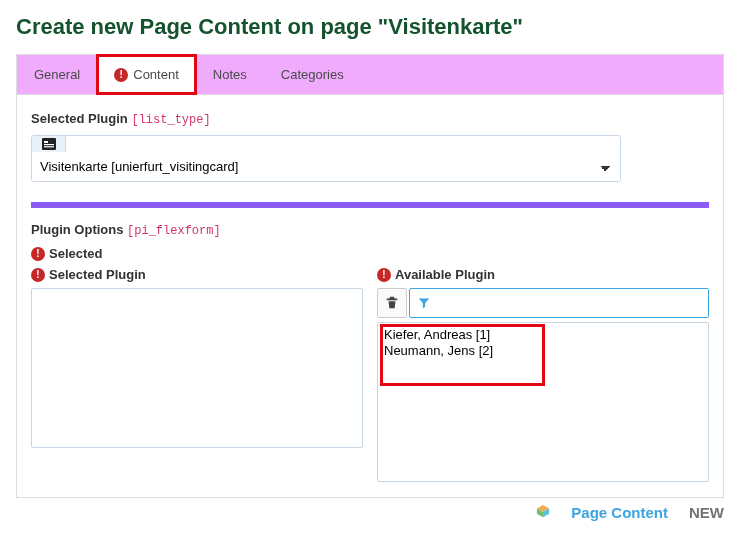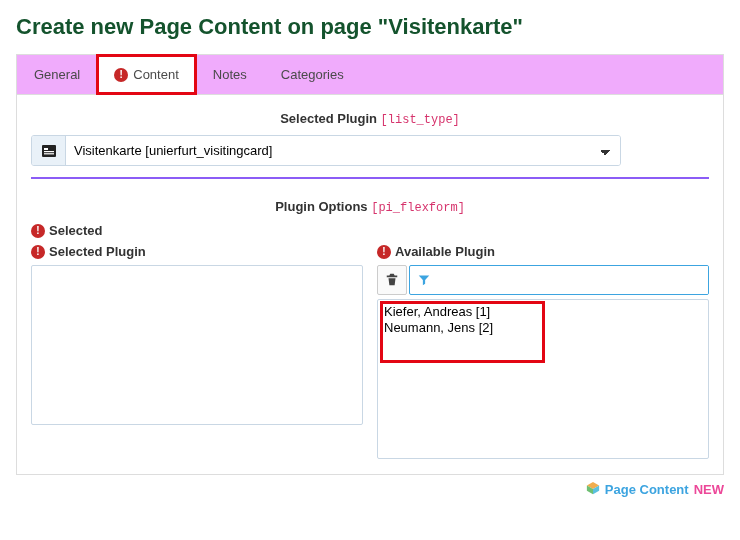--- a/index.html
+++ b/index.html
@@ -48,36 +48,36 @@
     outline-offset: -2px;
   }
   .panel {
     border: 1px solid #ddd;
     padding: 10px 14px 14px 14px;
   }
   .section-label {
     font-size: 13px;
     font-weight: 700;
     margin: 6px 0 8px 0;
-    text-align: center;
   }
   .section-label .fldname {
     font-family: "Courier New", monospace;
     font-size: 12px;
     font-weight: 400;
     color: #d6336c;
   }
   .select-wrap {
     display: flex;
     align-items: stretch;
     max-width: 590px;
     border: 1px solid #c9d7e4;
     border-radius: 3px;
     overflow: hidden;
     background: #fff;
+    flex-direction: column;
   }
   .select-icon {
     width: 34px;
     background: #e9f1f8;
     display: flex;
     align-items: center;
     justify-content: center;
     border-right: 1px solid #c9d7e4;
   }
   .select-wrap select {
@@ -88,23 +88,23 @@
     background: #fff;
     appearance: none;
     -webkit-appearance: none;
     background-image: linear-gradient(45deg, transparent 50%, #333 50%),
                       linear-gradient(135deg, #333 50%, transparent 50%);
     background-position: calc(100% - 15px) 14px, calc(100% - 10px) 14px;
     background-size: 5px 5px, 5px 5px;
     background-repeat: no-repeat;
   }
   .options-panel {
-    margin-top: 11px;
-    border-top: 2px solid #8b5cf6;
-    padding-top: 14px;
+    margin-top: 20px;
+    border-top: 6px solid #8b5cf6;
+    padding-top: 8px;
   }
   .form-grid {
     display: flex;
     gap: 14px;
   }
   .col {
     flex: 1;
     display: flex;
     flex-direction: column;
   }
@@ -180,29 +180,29 @@
     border-radius: 50%;
     color: #fff;
     font-size: 10px;
     font-weight: 700;
     align-items: center;
     justify-content: center;
     line-height: 1;
   }
   .footer {
     margin-top: 6px;
-    font-size: 13px;
+    font-size: 15px;
     font-weight: 700;
     color: #3ca4e0;
     display: flex;
     justify-content: flex-end;
     align-items: center;
-    gap: 5px;
-  }
-  .footer .new { color: #ec4899; }
+    gap: 21px;
+  }
+  .footer .new { color: #737373; }
   .plugin-svg-icon {
     width: 16px; height: 16px;
   }
 </style>
 </head>
 <body>
 
 <h1>Create new Page Content on page "Visitenkarte"</h1>
 
 <div class="tabbar">

